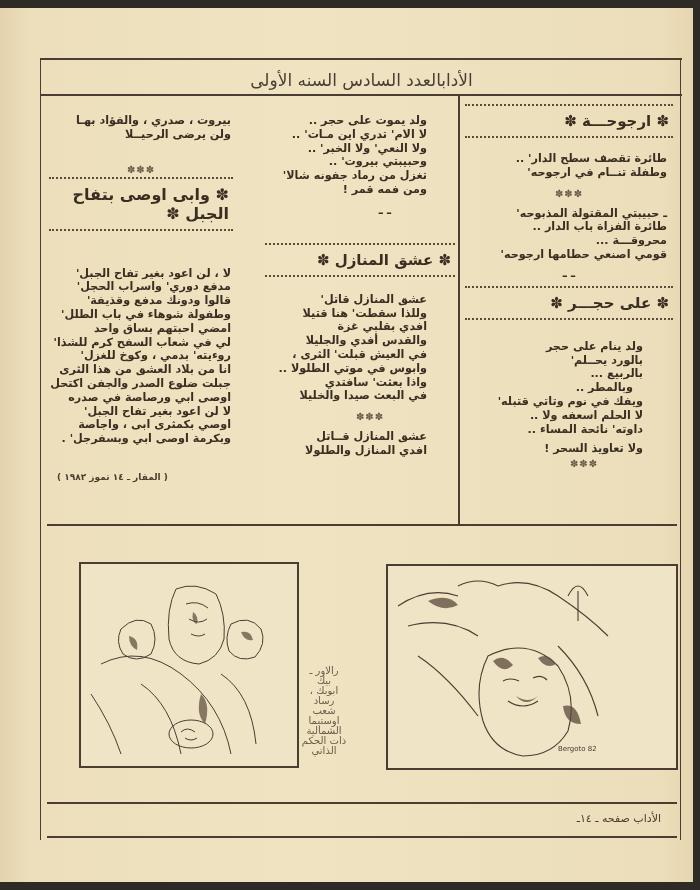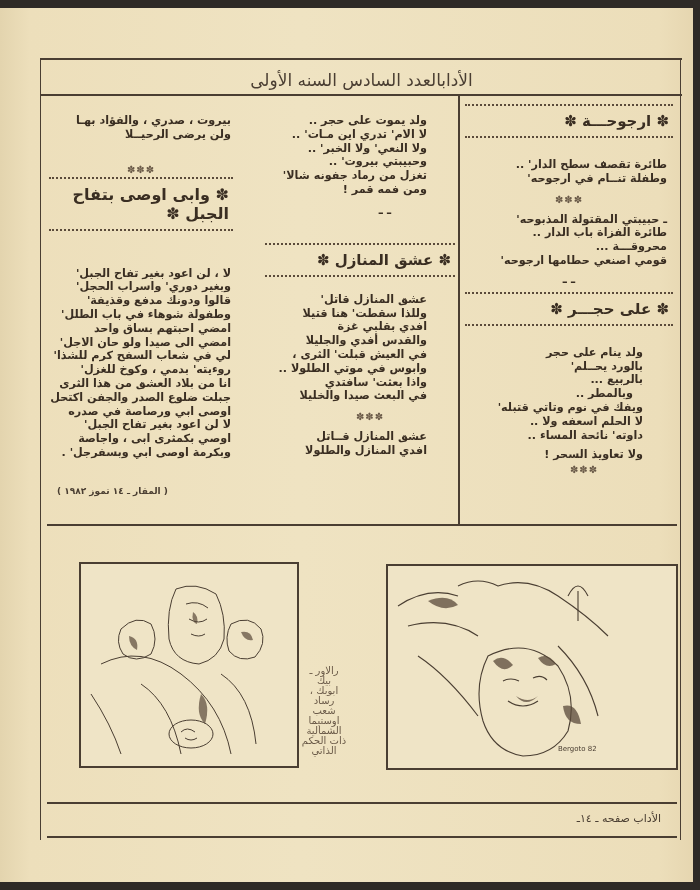--- a/index.html
+++ b/index.html
@@ -48,21 +48,21 @@
     <div class="hline" style="left:0;top:0;width:641px;height:1.5px;"></div>
     <div class="header-title">الأدابالعدد السادس السنه الأولى</div>
     <div class="hline" style="left:0;top:36px;width:641px;"></div>
 
     <div class="col-divider" style="left:417px;top:38px;height:430px;"></div>
 
     <div class="col" style="left:424px;top:46px;width:208px;">
       <div class="dots"></div>
       <div class="title">✽ ارجوحـــة ✽</div>
       <div class="dots"></div>
-      <div class="poem" style="margin-top:20px;padding-right:6px;">
+      <div class="poem" style="margin-top:14px;padding-right:6px;">
         <div>طائرة تقصف سطح الدار' ..</div>
         <div>وطفلة تنــام في ارجوحه'</div>
       </div>
       <div class="stars">✽✽✽</div>
       <div class="poem" style="padding-right:6px;">
         <div>ـ حبيبتي المقتولة المذبوحه'</div>
         <div>طائرة الفزاة باب الدار ..</div>
         <div>محروقـــة ...</div>
         <div>قومي اصنعي حطامها ارجوحه'</div>
       </div>
@@ -118,25 +118,24 @@
       <div class="poem" style="padding-right:2px;">
         <div>بيروت ، صدري ، والفؤاد بهـا</div>
         <div>ولن يرضى الرحيــلا</div>
       </div>
       <div class="stars" style="margin:22px 0 2px 0;">✽✽✽</div>
       <div class="dots"></div>
       <div class="title" style="font-size:16px;">✽ وابى اوصى بتفاح الجبل ✽</div>
       <div class="dots"></div>
       <div class="poem" style="margin-top:36px;padding-right:2px;">
         <div>لا ، لن اعود بغير تفاح الجبل'</div>
-        <div>وبغير دوري' واسراب الحجل'</div>
+        <div>مدفع دوري' واسراب الحجل'</div>
         <div>قالوا ودونك مدفع وقذيفة'</div>
         <div>وطفولة شوهاء في باب الطلل'</div>
         <div>امضي احبتهم بساق واحد</div>
-        <div>امضي الى صيدا ولو حان الاجل'</div>
         <div>لي في شعاب السفح كرم للشذا'</div>
         <div>روءيته' بدمي ، وكوخ للغزل'</div>
         <div>انا من بلاد العشق من هذا الثرى</div>
         <div>جبلت ضلوع الصدر والجفن اكتحل</div>
         <div>اوصى ابي ورصاصة في صدره</div>
         <div>لا لن اعود بغير تفاح الجبل'</div>
         <div>اوصي بكمثرى ابى ، واجاصة</div>
         <div>وبكرمة اوصى ابي وبسفرجل' .</div>
       </div>
       <div class="source" style="margin-top:26px;text-align:left;padding-left:8px;">( المقار ـ ١٤ تموز ١٩٨٢ )</div>

